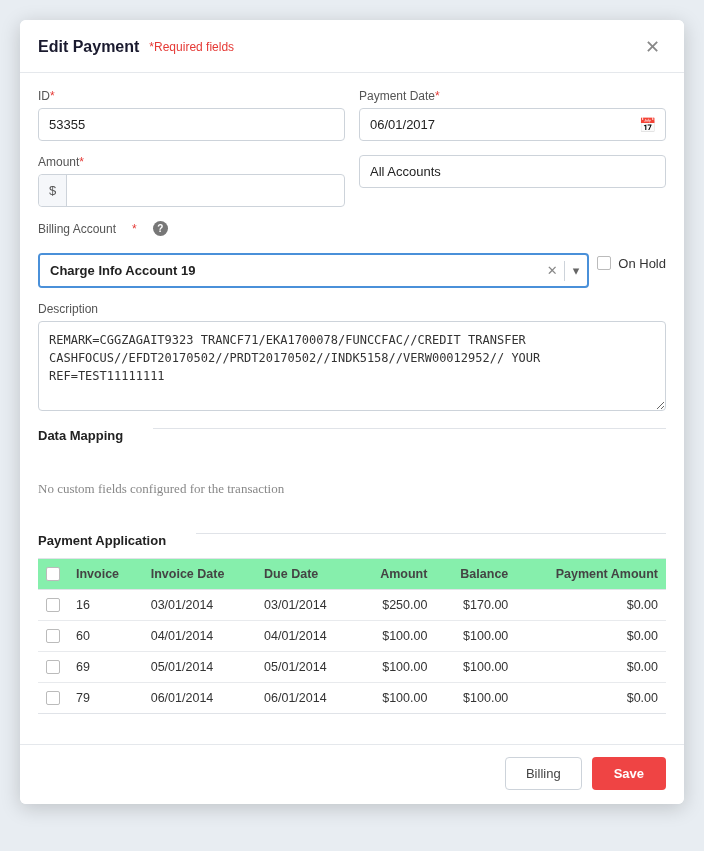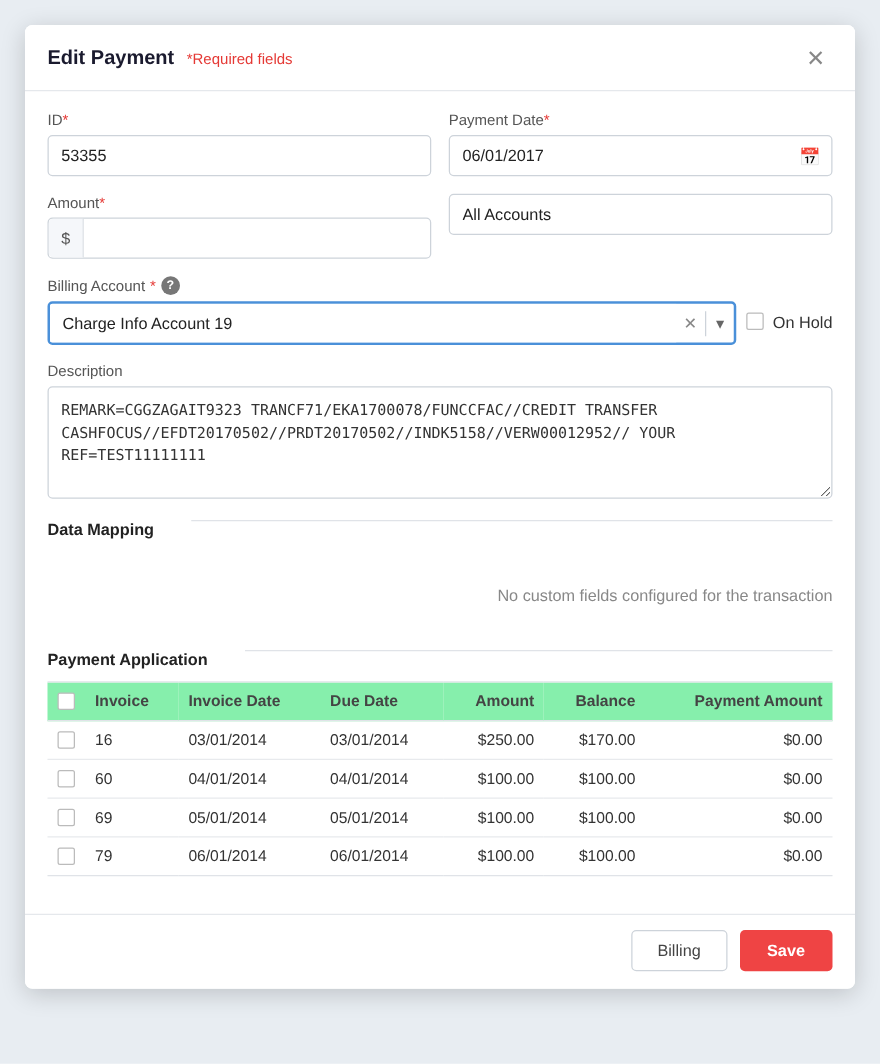--- a/index.html
+++ b/index.html
@@ -124,25 +124,25 @@
       align-items: center;
       gap: 8px;
       margin-bottom: 14px;
     }
     .billing-group {
       flex: 1;
     }
     .billing-label {
       font-size: 12px;
       color: #555;
-      margin-bottom: 5px;
+      margin-bottom: 17px;
       font-weight: 500;
       display: flex;
       align-items: center;
-      gap: 4px;
+      gap: 16px;
     }
     .help-icon {
       display: inline-flex;
       align-items: center;
       justify-content: center;
       width: 15px;
       height: 15px;
       background: #777;
       color: #fff;
       border-radius: 50%;
@@ -158,20 +158,21 @@
       background: #fff;
       overflow: hidden;
     }
     .select-input-wrap input {
       border: none;
       outline: none;
       padding: 8px 10px;
       font-size: 13px;
       color: #222;
       flex: 1;
+      font-weight: bold;
     }
     .select-clear {
       padding: 0 6px;
       color: #888;
       cursor: pointer;
       font-size: 13px;
     }
     .select-divider {
       width: 1px;
       height: 20px;
@@ -235,24 +236,25 @@
       color: #222;
       margin-right: 10px;
       white-space: nowrap;
     }
     .section-line {
       flex: 1;
       height: 1px;
       background: #e0e3e8;
     }
     .empty-custom-fields {
-      text-align: right;
+      text-align: left;
       padding: 28px 0 20px 0;
       color: #888;
       font-size: 13px;
+      font-family: Liberation Serif, serif;
     }
     .payment-app-section {
       margin-bottom: 14px;
       margin-top: 16px;
     }
     .pa-table {
       width: 100%;
       border-collapse: collapse;
       font-size: 12.5px;
       margin-top: 6px;

